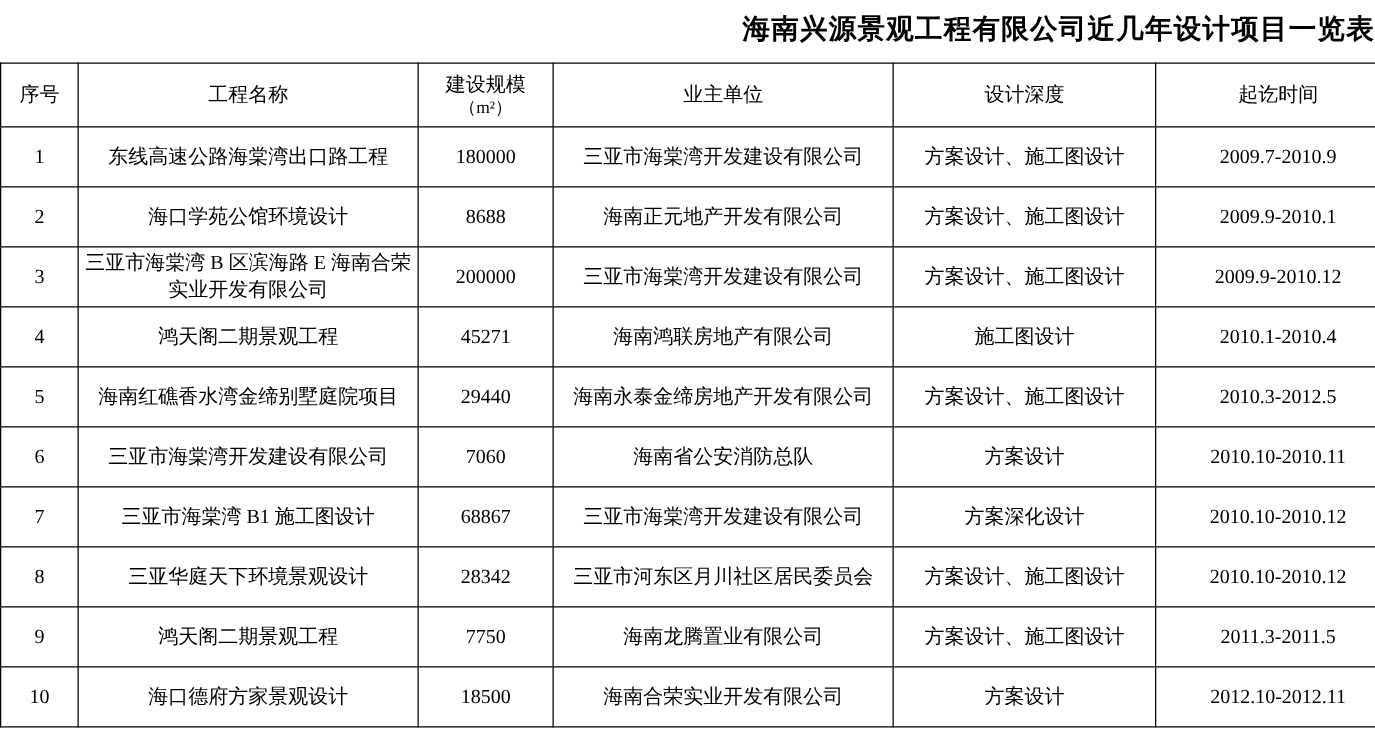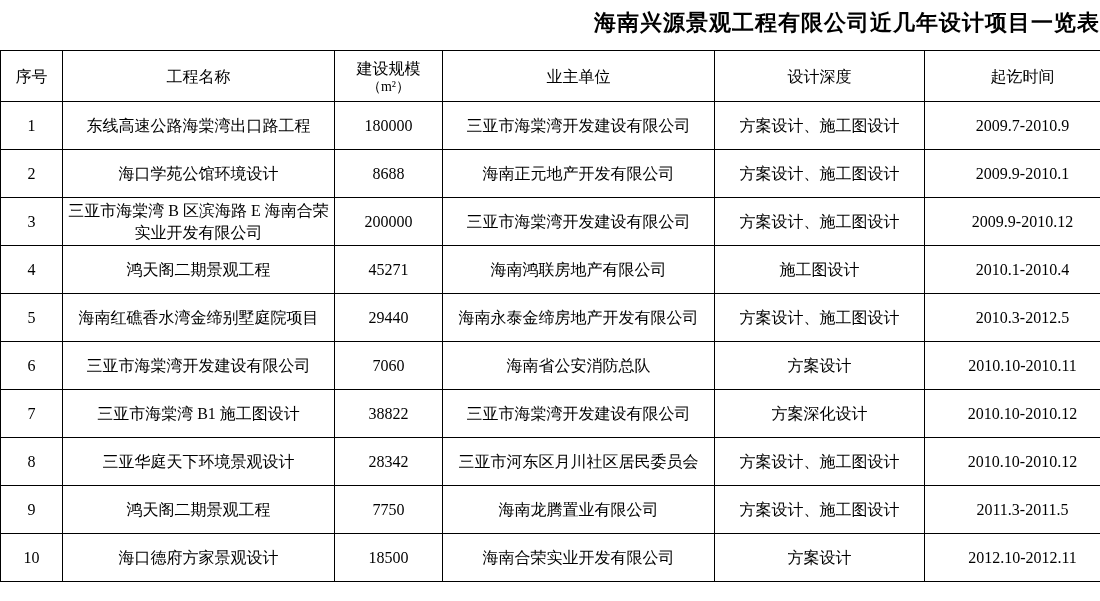--- a/index.html
+++ b/index.html
@@ -146,21 +146,21 @@
         <td>6</td>
         <td>三亚市海棠湾开发建设有限公司</td>
         <td>7060</td>
         <td>海南省公安消防总队</td>
         <td>方案设计</td>
         <td>2010.10-2010.11</td>
       </tr>
       <tr>
         <td>7</td>
         <td>三亚市海棠湾 B1 施工图设计</td>
-        <td>38822</td>
+        <td>68867</td>
         <td>三亚市海棠湾开发建设有限公司</td>
         <td>方案深化设计</td>
         <td>2010.10-2010.12</td>
       </tr>
       <tr>
         <td>8</td>
         <td>三亚华庭天下环境景观设计</td>
         <td>28342</td>
         <td>三亚市河东区月川社区居民委员会</td>
         <td>方案设计、施工图设计</td>

